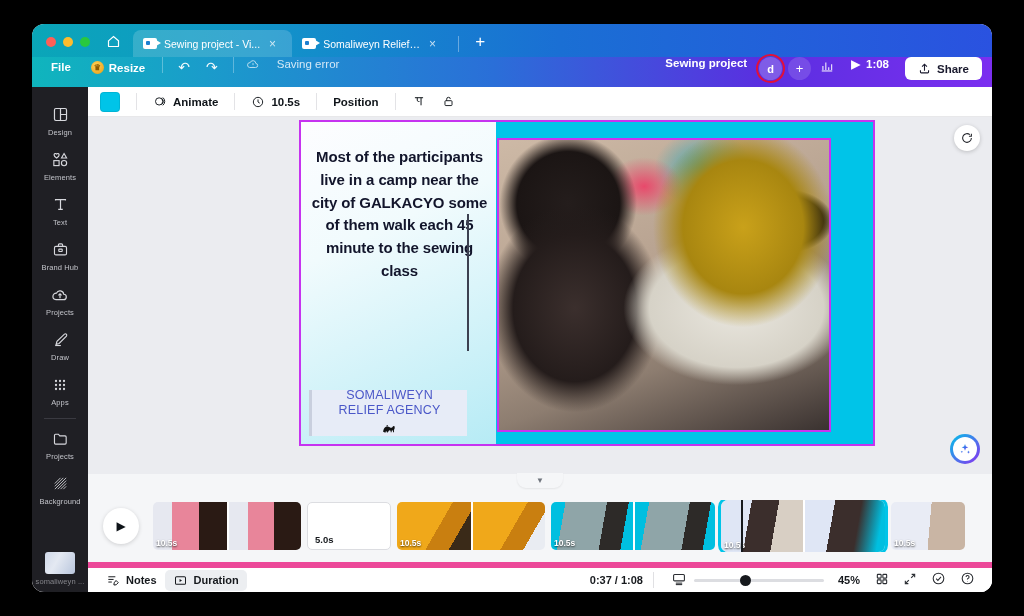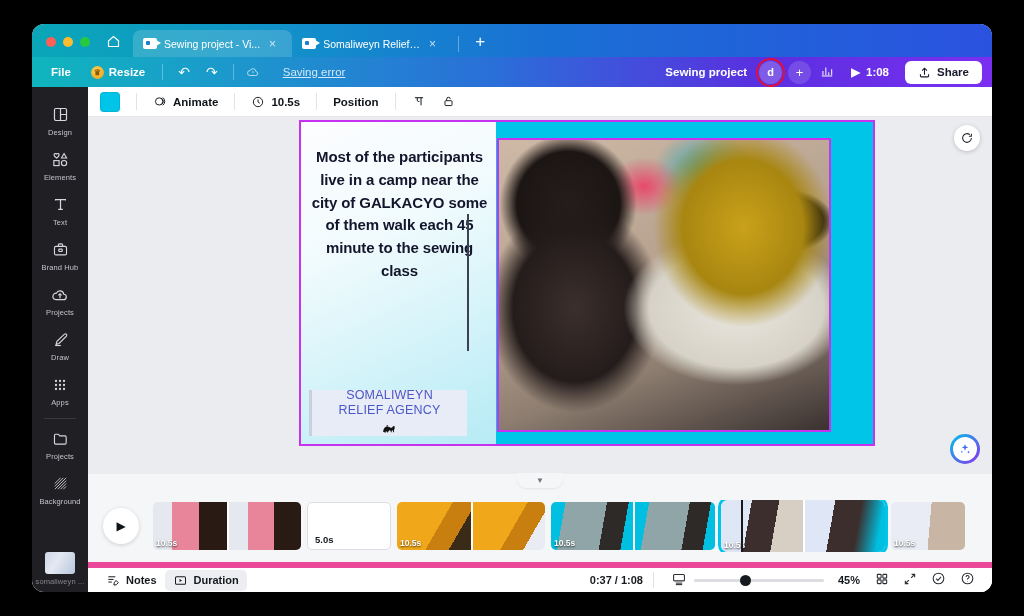--- a/index.html
+++ b/index.html
@@ -46,32 +46,32 @@
     content:''; position:absolute; left:2.5px; top:3.2px; width:4px; height:4px;
     background: #1d7fd0; border-radius:1px;
   }
   .tabsep { width:1px; height:16px; background: rgba(255,255,255,.35); margin: 0 6px 5px; }
   .newtab { color:#fff; font-size:17px; padding: 0 10px 5px; font-weight: 300; }
 
   
   .menubar {
     height: 30px;
     background: linear-gradient(90deg,#0fb5bd 0%,#1a9ccb 18%,#2a6fd8 48%,#5a2fe0 76%,#7b2ff0 100%);
-    display: flex; align-items: center; gap: 2px; padding: 0 10px;
+    display: flex; align-items: flex-start; gap: 2px; padding: 0 10px;
     color: #fff; font-size: 11.5px;
   }
   .mitem { padding: 4px 9px; border-radius: 5px; display: flex; align-items: center; gap: 5px; font-weight: 600; }
   .crown {
     width: 13px; height: 13px; border-radius: 50%;
     background: radial-gradient(circle at 40% 35%, #ffd257, #e89b10);
     display:inline-flex; align-items:center; justify-content:center; font-size:8px; color:#8a5a00;
   }
   .msep { width: 1px; height: 16px; background: rgba(255,255,255,.3); margin: 0 6px; }
   .micon { font-size: 14px; padding: 2px 7px; opacity:.95; }
-  .saving { display:flex; align-items:center; gap:23px; opacity:.8; font-size:11.5px; padding-left:4px;text-decoration:underline;}
+  .saving { display:flex; align-items:center; gap:17px; opacity:.8; font-size:11.5px; padding-left:4px;}
   .spacer { flex: 1; }
   .docname { font-size: 11.5px; font-weight: 600; margin-right: 10px; }
   .avatar {
     width: 23px; height: 23px; border-radius: 50%;
     background: rgba(255,255,255,.22); color:#fff;
     display:flex; align-items:center; justify-content:center;
     font-size: 11px; font-weight: 600; position: relative;
   }
   .avatar-ring { position:absolute; inset:-3px; border:2px solid #e1103a; border-radius:50%; }
   .plusbtn {

